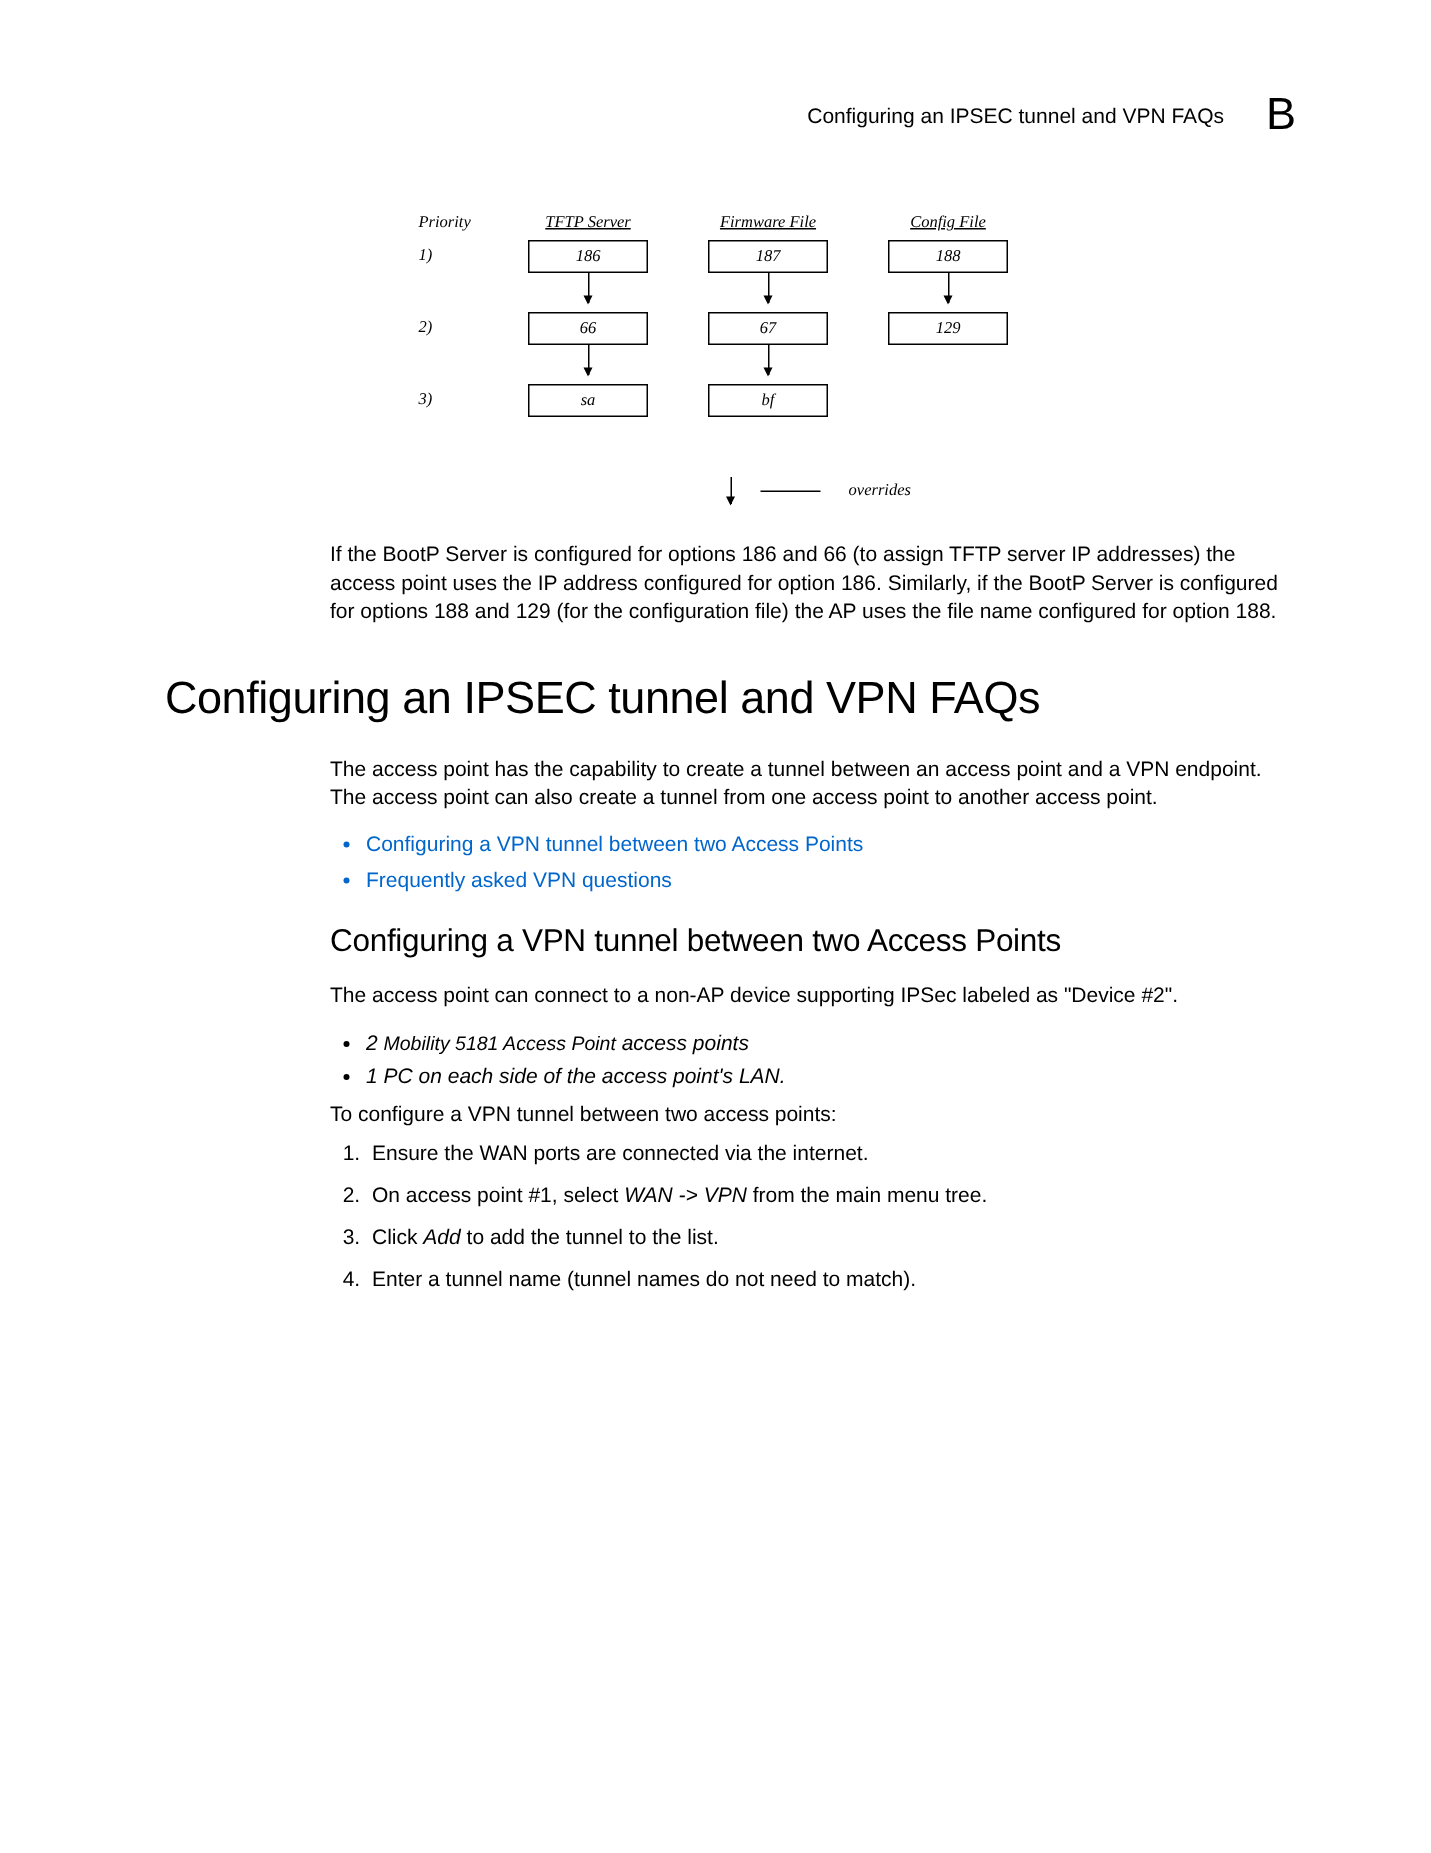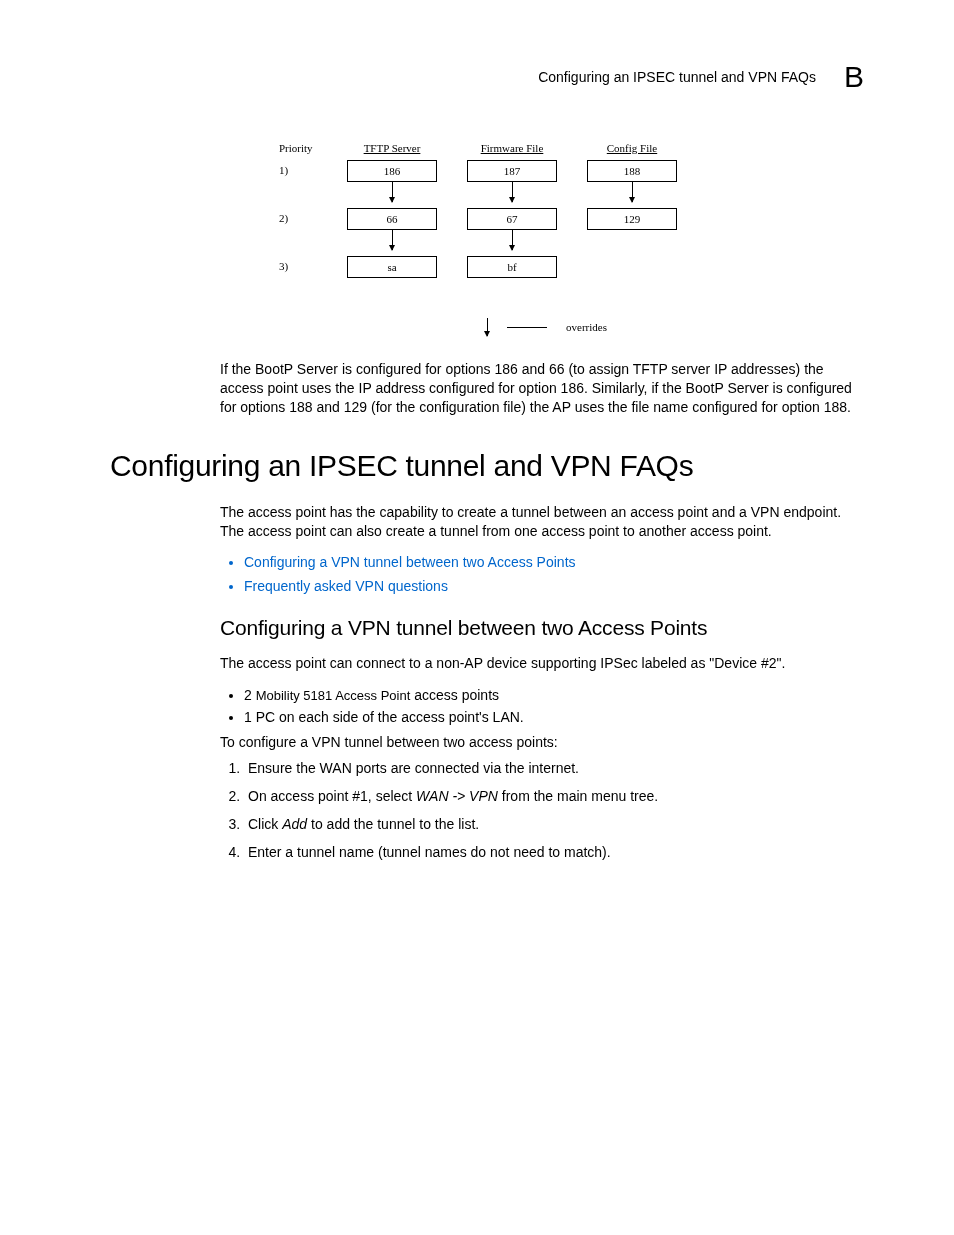--- a/index.html
+++ b/index.html
@@ -23,20 +23,21 @@
   .header-title { color: #000; }
   .appendix-letter { font-size: 30px; font-weight: 400; }
 
   
   .diagram-wrap {
     width: 420px;
     margin: 0 auto 24px auto;
     font-family: "Times New Roman", serif;
     font-size: 11px;
     color: #000;
+    font-style: italic;
   }
   .diagram-headers {
     display: grid;
     grid-template-columns: 60px 110px 130px 110px;
     column-gap: 0;
     align-items: end;
     text-align: center;
     margin-bottom: 2px;
   }
   .diagram-headers .ph { text-align: left; padding-left: 2px; }
@@ -44,21 +45,21 @@
   .diagram-row {
     display: grid;
     grid-template-columns: 60px 110px 130px 110px;
     align-items: start;
     margin-top: 6px;
   }
   .rownum { text-align: left; padding-left: 2px; padding-top: 4px; }
   .cellwrap { display: flex; flex-direction: column; align-items: center; }
   .cellbox {
     border: 1px solid #000;
-    width: 90px;
+    width: 80px;
     height: 22px;
     display: flex;
     align-items: center;
     justify-content: center;
     background: #fff;
   }
   .down-arrow {
     width: 1px;
     height: 20px;
     background: #000;
@@ -112,21 +113,21 @@
   h2.subsection {
     font-family: Arial, sans-serif;
     font-weight: 400;
     font-size: 21px;
     margin: 22px 0 14px 0;
     letter-spacing: -0.2px;
   }
   ul.links { list-style: disc; margin: 0 0 20px 24px; }
   ul.links li { font-size: 14px; color: #0066cc; margin-bottom: 8px; }
   ul.links li a { color: #0066cc; text-decoration: none; }
-  ul.req { list-style: disc; margin: 0 0 8px 24px; }
+  ul.req { list-style: disc; margin: 0 0 8px 24px; font-style: italic; }
   ul.req li { font-size: 14px; margin-bottom: 6px; }
   ol.steps { margin: 4px 0 0 24px; }
   ol.steps li { font-size: 14px; margin-bottom: 12px; padding-left: 4px; }
   .ital { font-style: italic; }
   .small { font-size: 13px; }
 </style>
 </head>
 <body>
 
 <div class="header-row">

